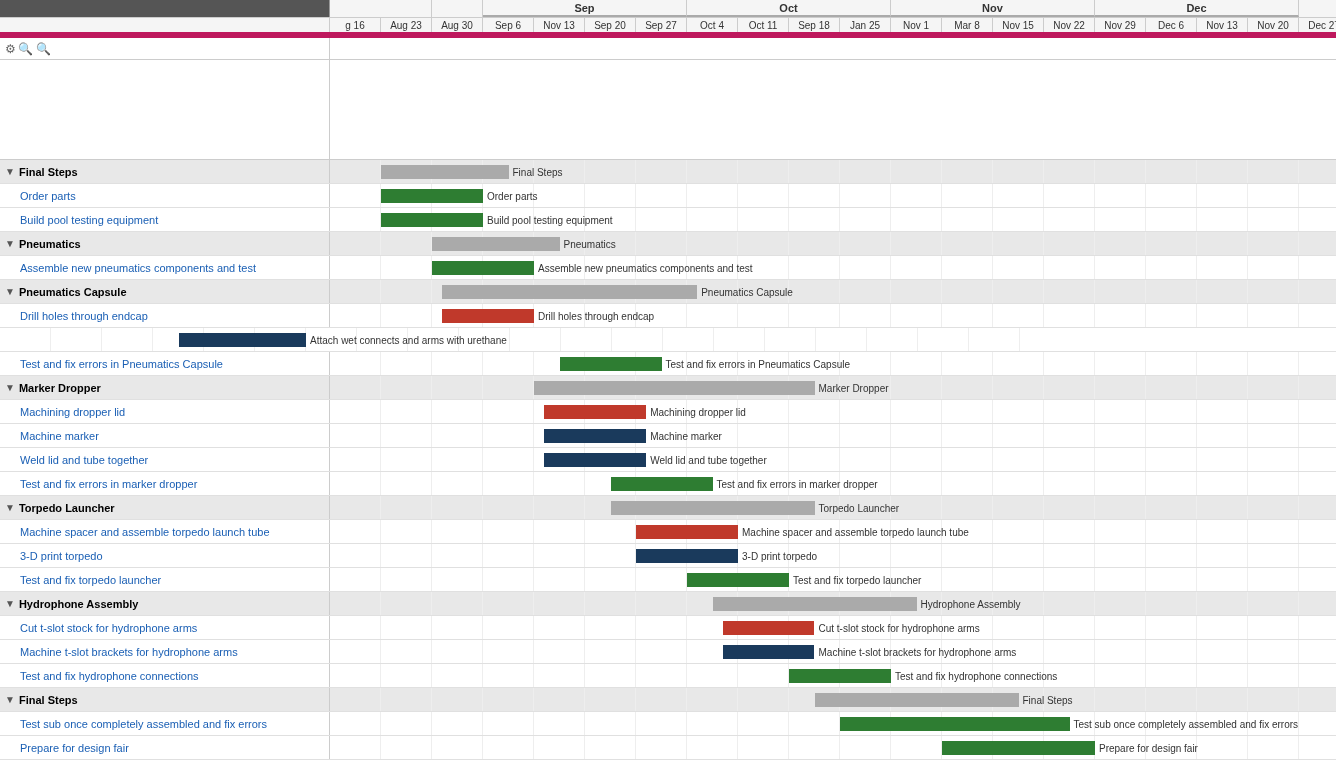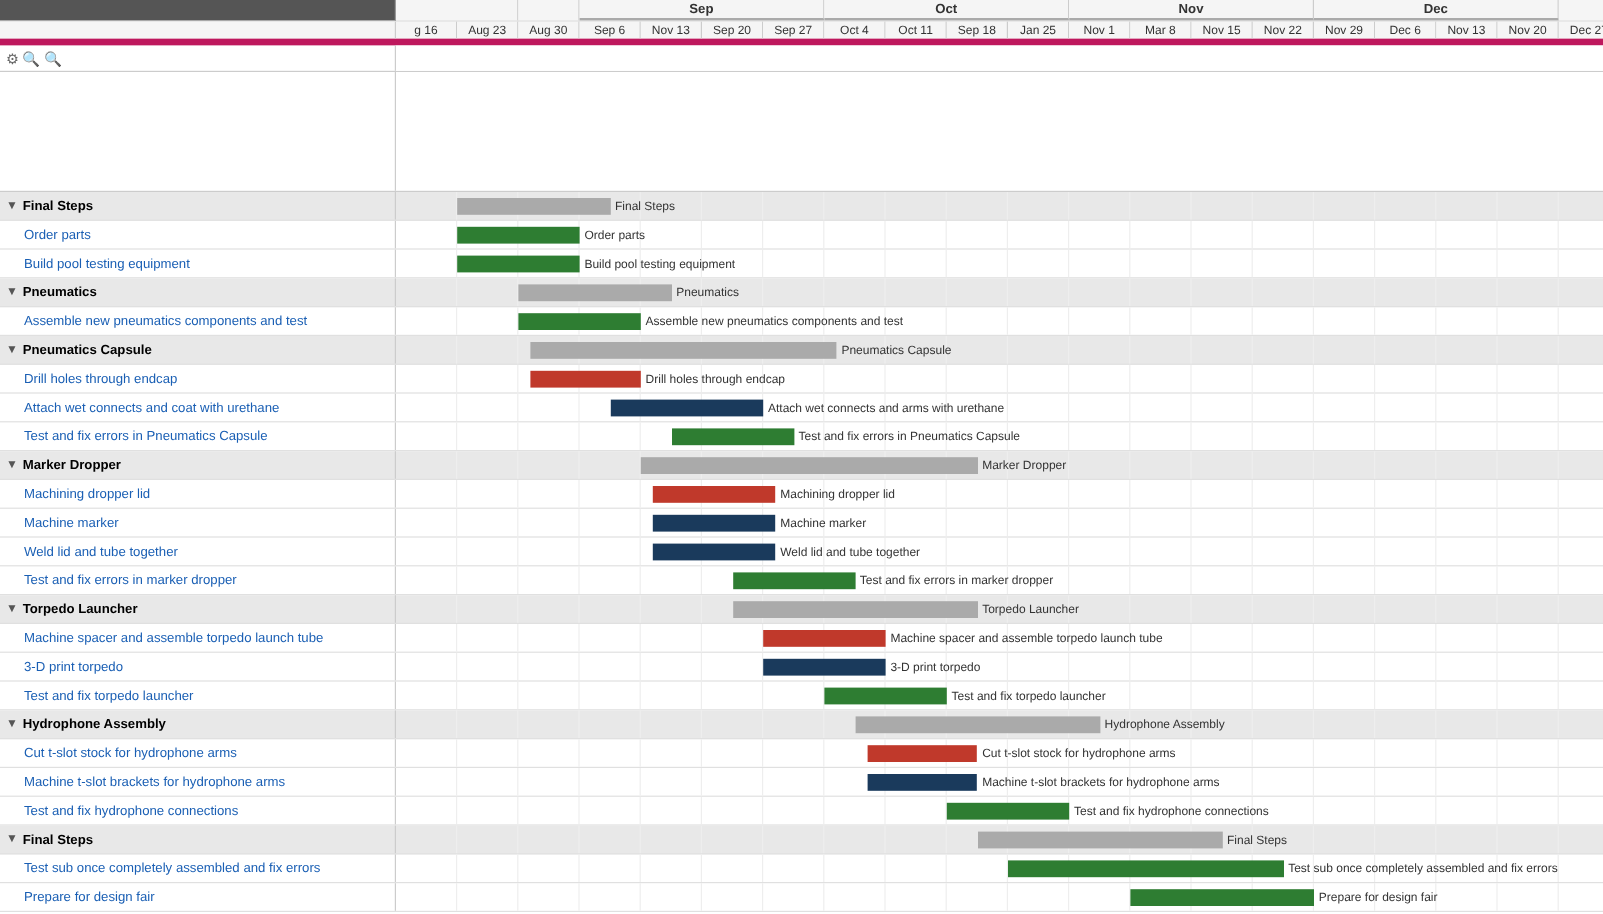--- a/index.html
+++ b/index.html
@@ -448,21 +448,20 @@
             <div style="position: absolute; top: 0px; bottom: 0px; left: 816px; width: 51px; border-right: 1px solid rgb(238, 238, 238);"></div>
             <div style="position: absolute; top: 0px; bottom: 0px; left: 867px; width: 51px; border-right: 1px solid rgb(238, 238, 238);"></div>
             <div style="position: absolute; top: 0px; bottom: 0px; left: 918px; width: 51px; border-right: 1px solid rgb(238, 238, 238);"></div>
             <div style="position: absolute; top: 0px; bottom: 0px; left: 969px; width: 51px; border-right: 1px solid rgb(238, 238, 238);"></div>
             <div class="gantt-bar" style="left: 112.2px; width: 91.8px; background-color: rgb(192, 57, 43);">
               <span class="bar-label">Drill holes through endcap</span>
             </div>
           </div>
         </div>
         <div class="gantt-row">
-          <div class="task-label indent">Attach wet connects and coat with urethane</div>
           <div class="gantt-bar-area" style="position: relative;">
             <div style="position: absolute; top: 0px; bottom: 0px; left: 0px; width: 51px; border-right: 1px solid rgb(238, 238, 238);"></div>
             <div style="position: absolute; top: 0px; bottom: 0px; left: 51px; width: 51px; border-right: 1px solid rgb(238, 238, 238);"></div>
             <div style="position: absolute; top: 0px; bottom: 0px; left: 102px; width: 51px; border-right: 1px solid rgb(238, 238, 238);"></div>
             <div style="position: absolute; top: 0px; bottom: 0px; left: 153px; width: 51px; border-right: 1px solid rgb(238, 238, 238);"></div>
             <div style="position: absolute; top: 0px; bottom: 0px; left: 204px; width: 51px; border-right: 1px solid rgb(238, 238, 238);"></div>
             <div style="position: absolute; top: 0px; bottom: 0px; left: 255px; width: 51px; border-right: 1px solid rgb(238, 238, 238);"></div>
             <div style="position: absolute; top: 0px; bottom: 0px; left: 306px; width: 51px; border-right: 1px solid rgb(238, 238, 238);"></div>
             <div style="position: absolute; top: 0px; bottom: 0px; left: 357px; width: 51px; border-right: 1px solid rgb(238, 238, 238);"></div>
             <div style="position: absolute; top: 0px; bottom: 0px; left: 408px; width: 51px; border-right: 1px solid rgb(238, 238, 238);"></div>

